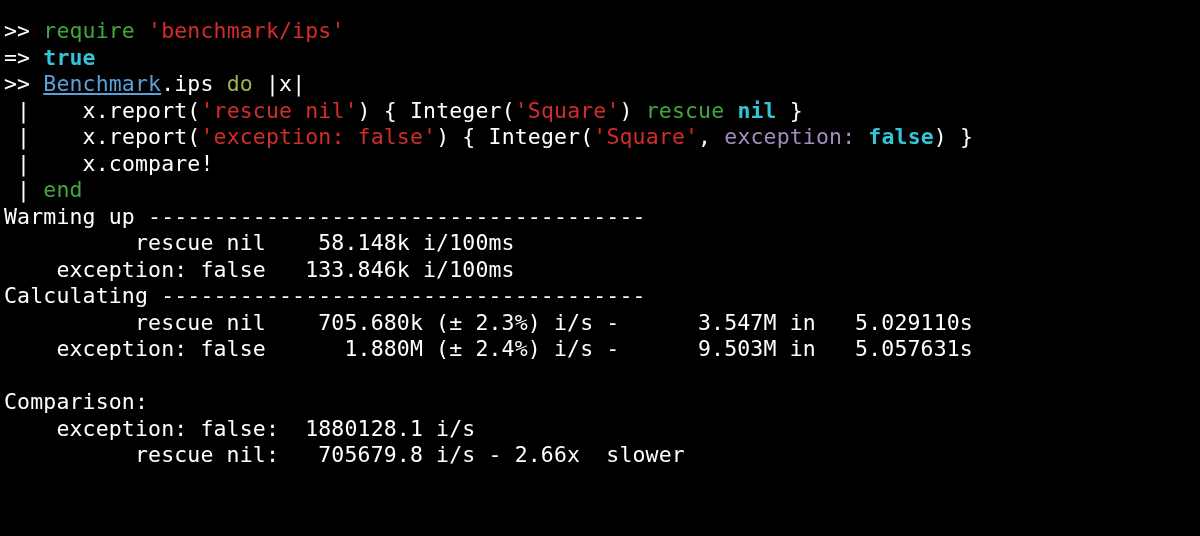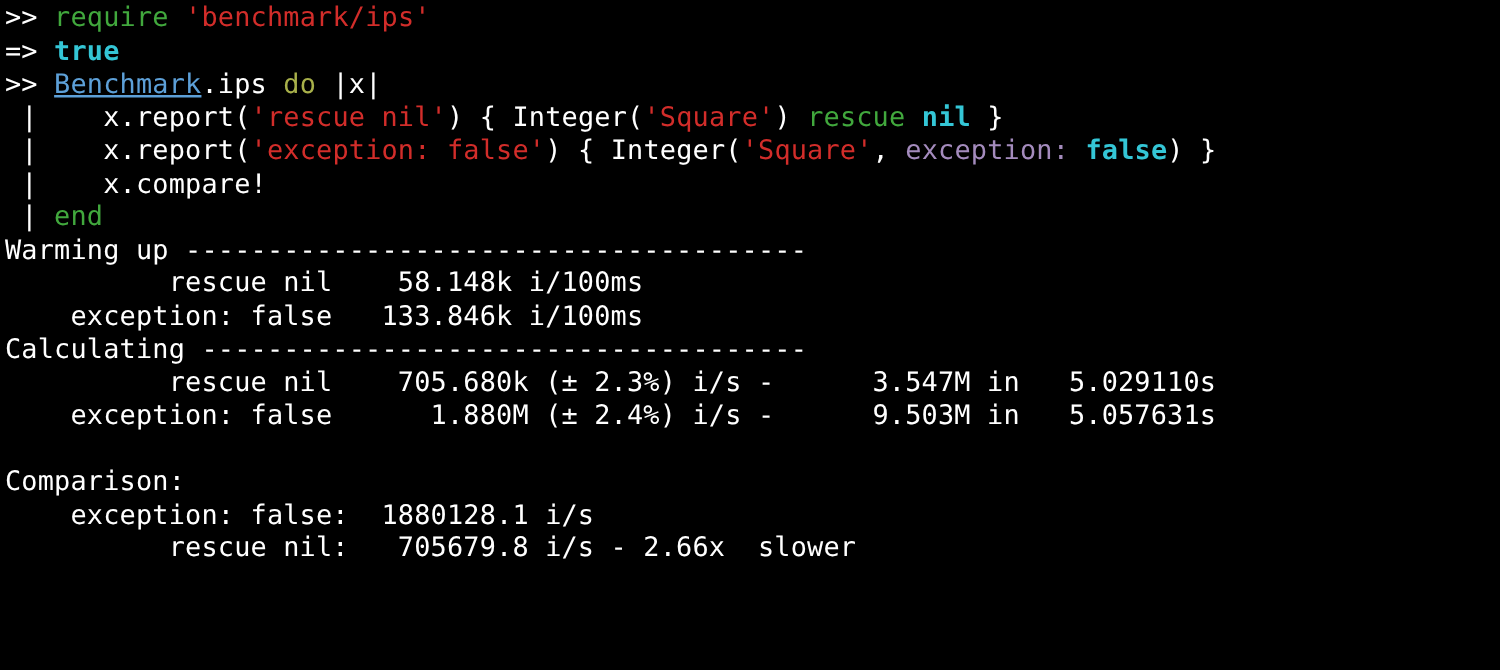--- a/index.html
+++ b/index.html
@@ -5,21 +5,21 @@
   html, body {
     margin: 0;
     padding: 0;
     background: #000;
     width: 1200px;
     height: 536px;
     overflow: hidden;
   }
   pre.terminal {
     margin: 0;
-    padding: 2px 4px 4px 4px;
+    padding: 18px 4px 4px 4px;
     font-family: "Menlo", "Consolas", "DejaVu Sans Mono", "Liberation Mono", monospace;
     font-size: 21.5px;
     line-height: 26.5px;
     letter-spacing: 0.15px;
     color: #fff;
     white-space: pre;
     font-weight: 500;
   }
   .c-white  { color: #ffffff; }
   .c-cyan   { color: #34c6d6; font-weight: 600; }

